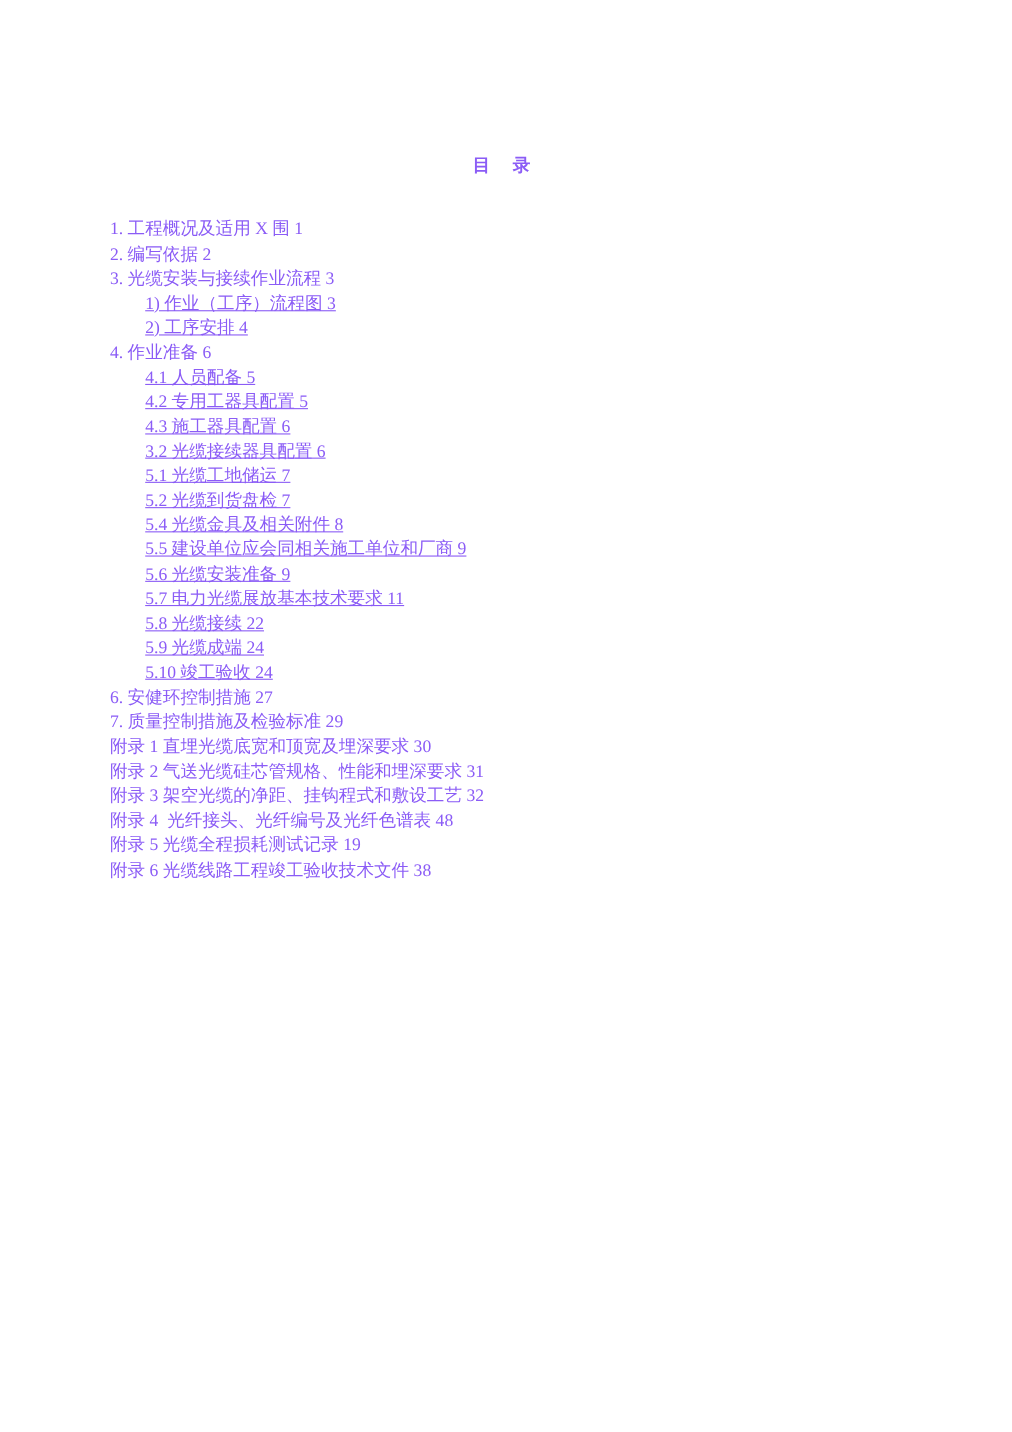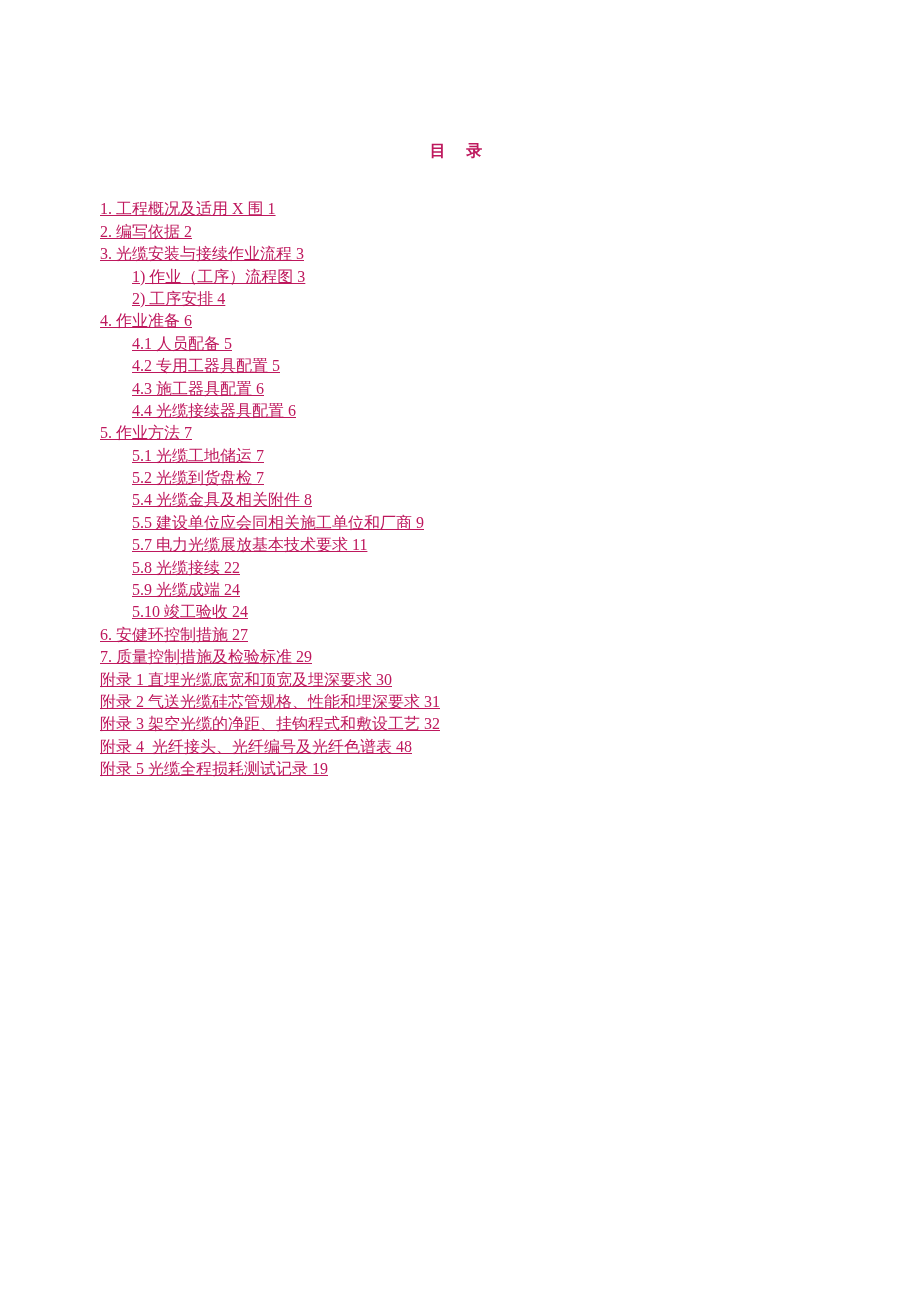--- a/index.html
+++ b/index.html
@@ -6,62 +6,63 @@
       background: #ffffff;
       margin: 0;
       padding: 0;
       font-family: "SimSun", "宋体", serif;
       width: 920px;
     }
     .page {
       padding: 140px 100px 60px 100px;
       font-size: 16px;
       line-height: 1.4;
-      color: #be185d;
+      color: #8b5cf6;
     }
     .title {
       text-align: center;
       font-family: "SimHei", "黑体", sans-serif;
       font-weight: bold;
       letter-spacing: 8px;
       margin-bottom: 36px;
       font-size: 16px;
     }
     .toc-line {
       white-space: pre;
     }
-    .indent-0 { padding-left: 0; text-decoration: underline; }
+    .indent-0 { padding-left: 0; }
     .indent-1 { padding-left: 2em; text-decoration: underline; }
   </style>
 </head>
 <body>
 
 <div class="page">
   <div class="title">目 录</div>
   <div id="toc-list">
       <div class="toc-line indent-0">1. 工程概况及适用 X 围 1</div>
       <div class="toc-line indent-0">2. 编写依据 2</div>
       <div class="toc-line indent-0">3. 光缆安装与接续作业流程 3</div>
       <div class="toc-line indent-1">1) 作业（工序）流程图 3</div>
       <div class="toc-line indent-1">2) 工序安排 4</div>
       <div class="toc-line indent-0">4. 作业准备 6</div>
       <div class="toc-line indent-1">4.1 人员配备 5</div>
       <div class="toc-line indent-1">4.2 专用工器具配置 5</div>
       <div class="toc-line indent-1">4.3 施工器具配置 6</div>
-      <div class="toc-line indent-1">4.4 光缆接续器具配置 6</div>
-      <div class="toc-line indent-0">5. 作业方法 7</div>
+      <div class="toc-line indent-1">3.2 光缆接续器具配置 6</div>
       <div class="toc-line indent-1">5.1 光缆工地储运 7</div>
       <div class="toc-line indent-1">5.2 光缆到货盘检 7</div>
       <div class="toc-line indent-1">5.4 光缆金具及相关附件 8</div>
       <div class="toc-line indent-1">5.5 建设单位应会同相关施工单位和厂商 9</div>
+      <div class="toc-line indent-1">5.6 光缆安装准备 9</div>
       <div class="toc-line indent-1">5.7 电力光缆展放基本技术要求 11</div>
       <div class="toc-line indent-1">5.8 光缆接续 22</div>
       <div class="toc-line indent-1">5.9 光缆成端 24</div>
       <div class="toc-line indent-1">5.10 竣工验收 24</div>
       <div class="toc-line indent-0">6. 安健环控制措施 27</div>
       <div class="toc-line indent-0">7. 质量控制措施及检验标准 29</div>
       <div class="toc-line indent-0">附录 1 直埋光缆底宽和顶宽及埋深要求 30</div>
       <div class="toc-line indent-0">附录 2 气送光缆硅芯管规格、性能和埋深要求 31</div>
       <div class="toc-line indent-0">附录 3 架空光缆的净距、挂钩程式和敷设工艺 32</div>
       <div class="toc-line indent-0">附录 4  光纤接头、光纤编号及光纤色谱表 48</div>
       <div class="toc-line indent-0">附录 5 光缆全程损耗测试记录 19</div>
+      <div class="toc-line indent-0">附录 6 光缆线路工程竣工验收技术文件 38</div>
     </div>
 </div>
 
 </body></html>

